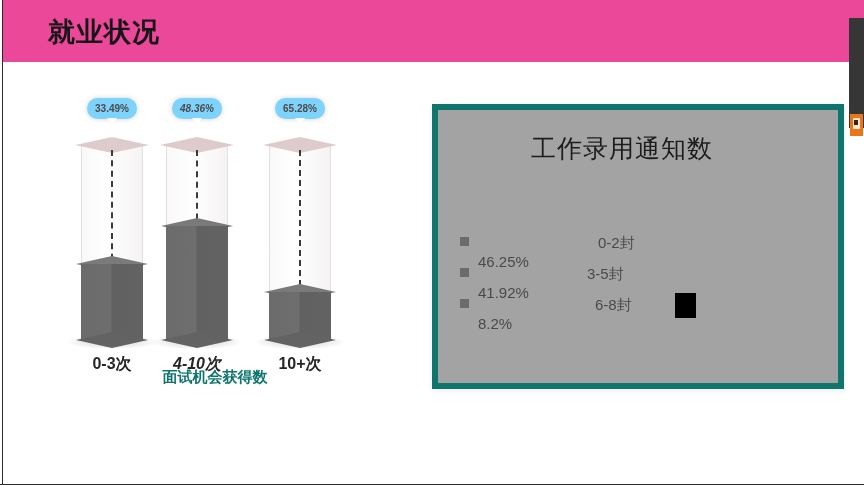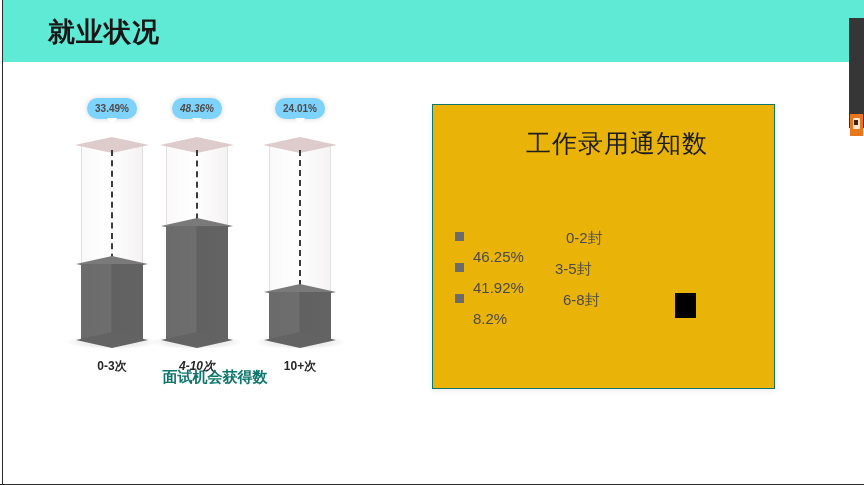--- a/index.html
+++ b/index.html
@@ -38,21 +38,21 @@
     background: #2b2b2b;
   }
 
   
   #header-band {
     position: absolute;
     left: 3px;
     top: 0;
     width: 861px;
     height: 62px;
-    background: #5eead4;
+    background: #ec4899;
   }
   #header-title {
     position: absolute;
     left: 45px;
     top: 14px;
     font-size: 27px;
     font-weight: 700;
     letter-spacing: 1px;
     color: #161616;
     white-space: nowrap;
@@ -228,21 +228,21 @@
         rgba(255,255,255,0) 72%);
     z-index: 1;
   }
 
   .cat-label {
     position: absolute;
     left: 0;
     bottom: 18px;
     width: 84px;
     text-align: center;
-    font-size: 12px;
+    font-size: 16px;
     font-weight: 700;
     color: #262626;
     white-space: nowrap;
   }
 
   #left-axis-title {
     position: absolute;
     left: 70px;
     top: 368px;
     width: 290px;
@@ -250,24 +250,24 @@
     font-size: 15px;
     font-weight: 700;
     color: #0f766e;
   }
 
   
   #right-card {
     position: absolute;
     left: 432px;
     top: 104px;
-    width: 343px;
+    width: 412px;
     height: 285px;
-    background: #eab308;
-    border: 1px solid #0f766e;
+    background: #a3a3a3;
+    border: 6px solid #0f766e;
     box-shadow: 0 2px 6px rgba(0,0,0,0.07);
     box-sizing: border-box;
   }
   #card-title {
     position: absolute;
     left: 0;
     top: 22px;
     width: 368px;
     text-align: center;
     font-size: 25px;
@@ -300,20 +300,21 @@
   }
   .legend-row .pct {
     display: inline-block;
     width: 82px;
     vertical-align: middle;
     margin-top: 38px;
   }
   .legend-row .cat {
     display: inline-block;
     vertical-align: middle;
+    margin-left: 27px;
   }
   .legend-row.row-0 .cat { padding-left: 11px; }
   .legend-row.row-2 .cat { padding-left: 8px; }
 
   #black-cursor {
     position: absolute;
     left: 675px;
     top: 293px;
     width: 21px;
     height: 25px;
@@ -363,21 +364,21 @@
       <div class="dash" style="top:62px; height:80px;"></div>
       <div class="block" style="top:138px; height:114px;">
         <div class="top"></div>
         <div class="body"></div>
         <div class="bottom"></div>
       </div>
       <div class="cat-label">4-10次</div>
     </div>
 
     <div class="col col-2">
-      <div class="bubble">24.01%</div>
+      <div class="bubble">65.28%</div>
       <div class="ground"></div>
       <div class="tube"></div>
       <div class="cap"></div>
       <div class="dash" style="top:62px; height:146px;"></div>
       <div class="block" style="top:204px; height:48px;">
         <div class="top"></div>
         <div class="body"></div>
         <div class="bottom"></div>
       </div>
       <div class="cat-label">10+次</div>

